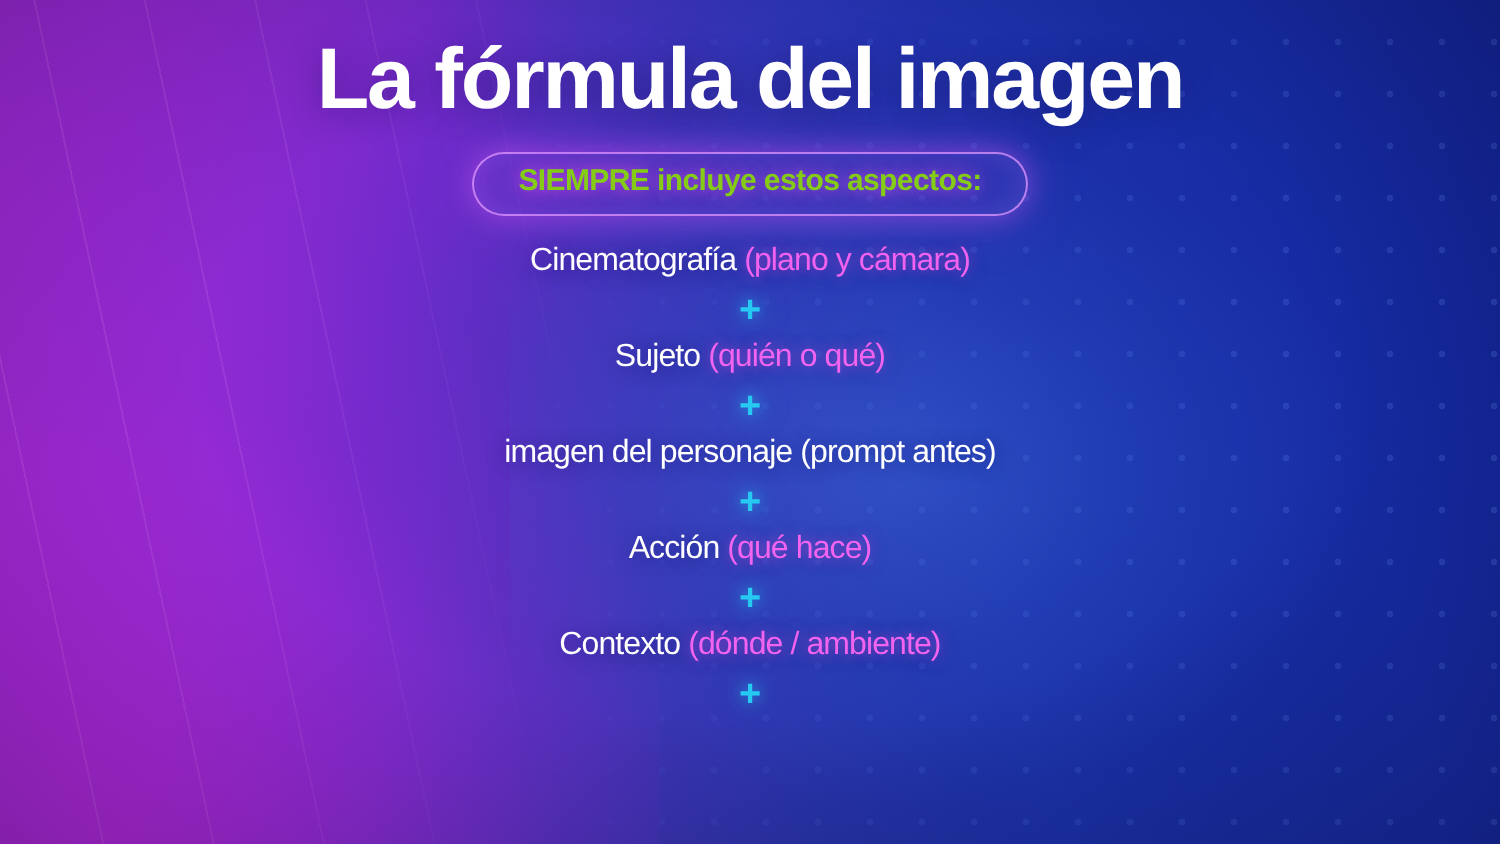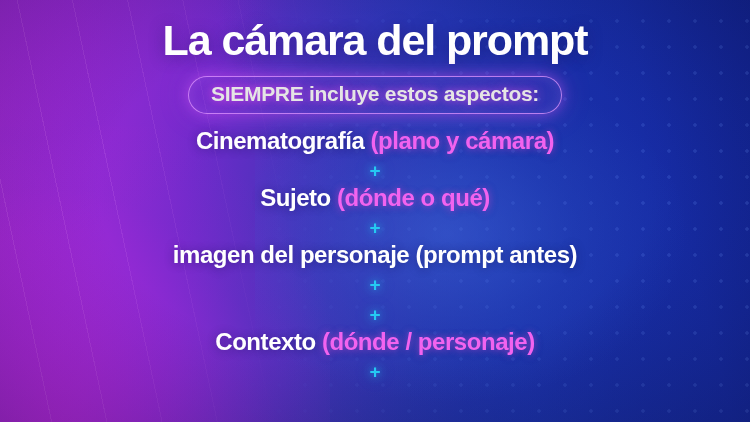--- a/index.html
+++ b/index.html
@@ -149,39 +149,39 @@
     padding: 5px 22px 7px 22px;
     border: 1.5px solid rgba(226,150,255,0.78);
     border-radius: 999px;
     background: rgba(150,80,230,0.14);
     box-shadow:
       0 0 14px rgba(210,90,245,0.45),
       0 0 30px rgba(185,70,235,0.28),
       inset 0 0 12px rgba(220,130,255,0.14);
   }
   .pill-text {
-    font-size: 21px;
+    font-size: 15px;
     font-weight: 700;
     letter-spacing: -0.3px;
-    color: #e5e5e5;
+    color: #84cc16;
     text-shadow:
       0 0 8px rgba(245,90,240,0.75),
       0 0 18px rgba(235,70,230,0.40);
     white-space: nowrap;
   }
 
   .formula {
     margin-top: 14px;
     display: flex;
     flex-direction: column;
     align-items: center;
   }
   .line {
-    font-size: 24px;
-    font-weight: 700;
+    font-size: 16px;
+    font-weight: 400;
     letter-spacing: -0.45px;
     line-height: 1.12;
     text-align: center;
     white-space: nowrap;
     color: #ffffff;
     text-shadow: 0 1px 10px rgba(25,20,85,0.45);
   }
   .line .accent {
     color: #f263ef;
     text-shadow:
@@ -208,48 +208,51 @@
   <div class="bg-blue-wash"></div>
   <div class="bg-top-violet"></div>
   <div class="bg-bottom-magenta"></div>
   <div class="bg-center-glow"></div>
   <div class="bg-lines"></div>
   <div class="bg-dots"></div>
   <div class="bg-vignette"></div>
 
   <div class="content">
 
-    <h1 class="title">La cámara del prompt</h1>
+    <h1 class="title">La fórmula del imagen</h1>
 
     <div class="pill-wrap">
       <div class="pill">
         <span class="pill-text">SIEMPRE incluye estos aspectos:</span>
       </div>
     </div>
 
     <div class="formula">
 
       <div class="line">
         <span>Cinematografía </span><span class="accent">(plano y cámara)</span>
       </div>
       <div class="plus">+</div>
 
       <div class="line">
-        <span>Sujeto </span><span class="accent">(dónde o qué)</span>
+        <span>Sujeto </span><span class="accent">(quién o qué)</span>
       </div>
       <div class="plus">+</div>
 
       <div class="line">
         <span>imagen del personaje (prompt antes)</span><span class="accent"></span>
       </div>
       <div class="plus">+</div>
 
-      <div class="plus">+</div>
-
-      <div class="line">
-        <span>Contexto </span><span class="accent">(dónde / personaje)</span>
+      <div class="line">
+        <span>Acción </span><span class="accent">(qué hace)</span>
+      </div>
+      <div class="plus">+</div>
+
+      <div class="line">
+        <span>Contexto </span><span class="accent">(dónde / ambiente)</span>
       </div>
       <div class="plus">+</div>
 
 
     </div>
   </div>
 </div>
 
 </body></html>

